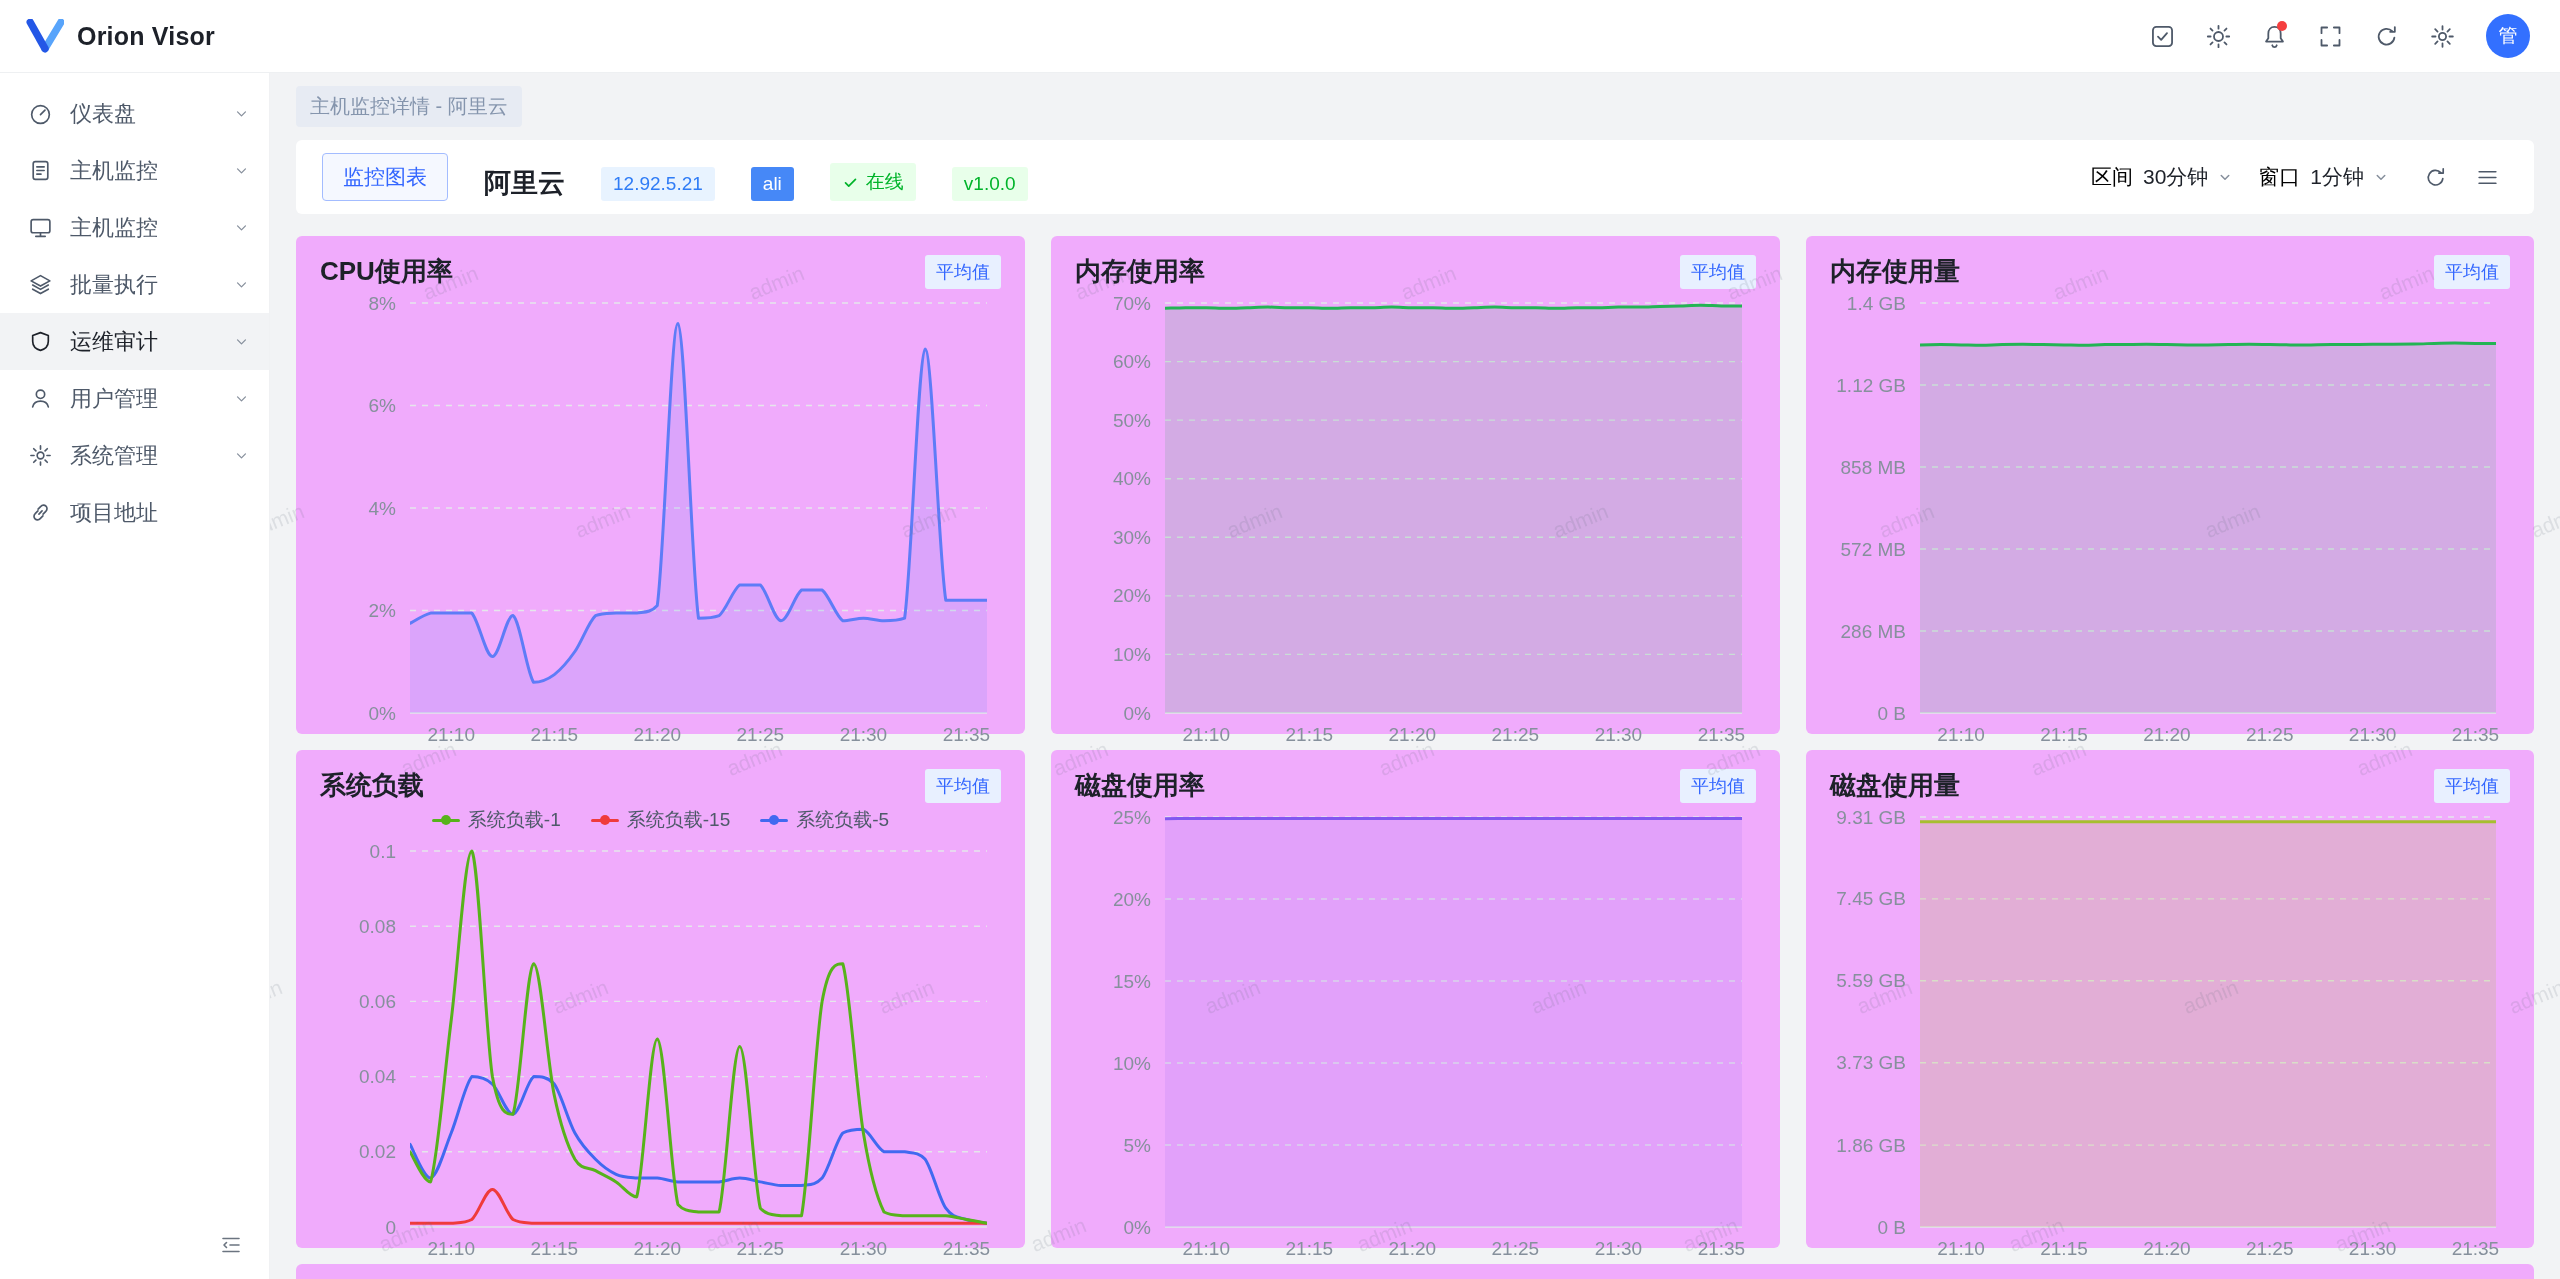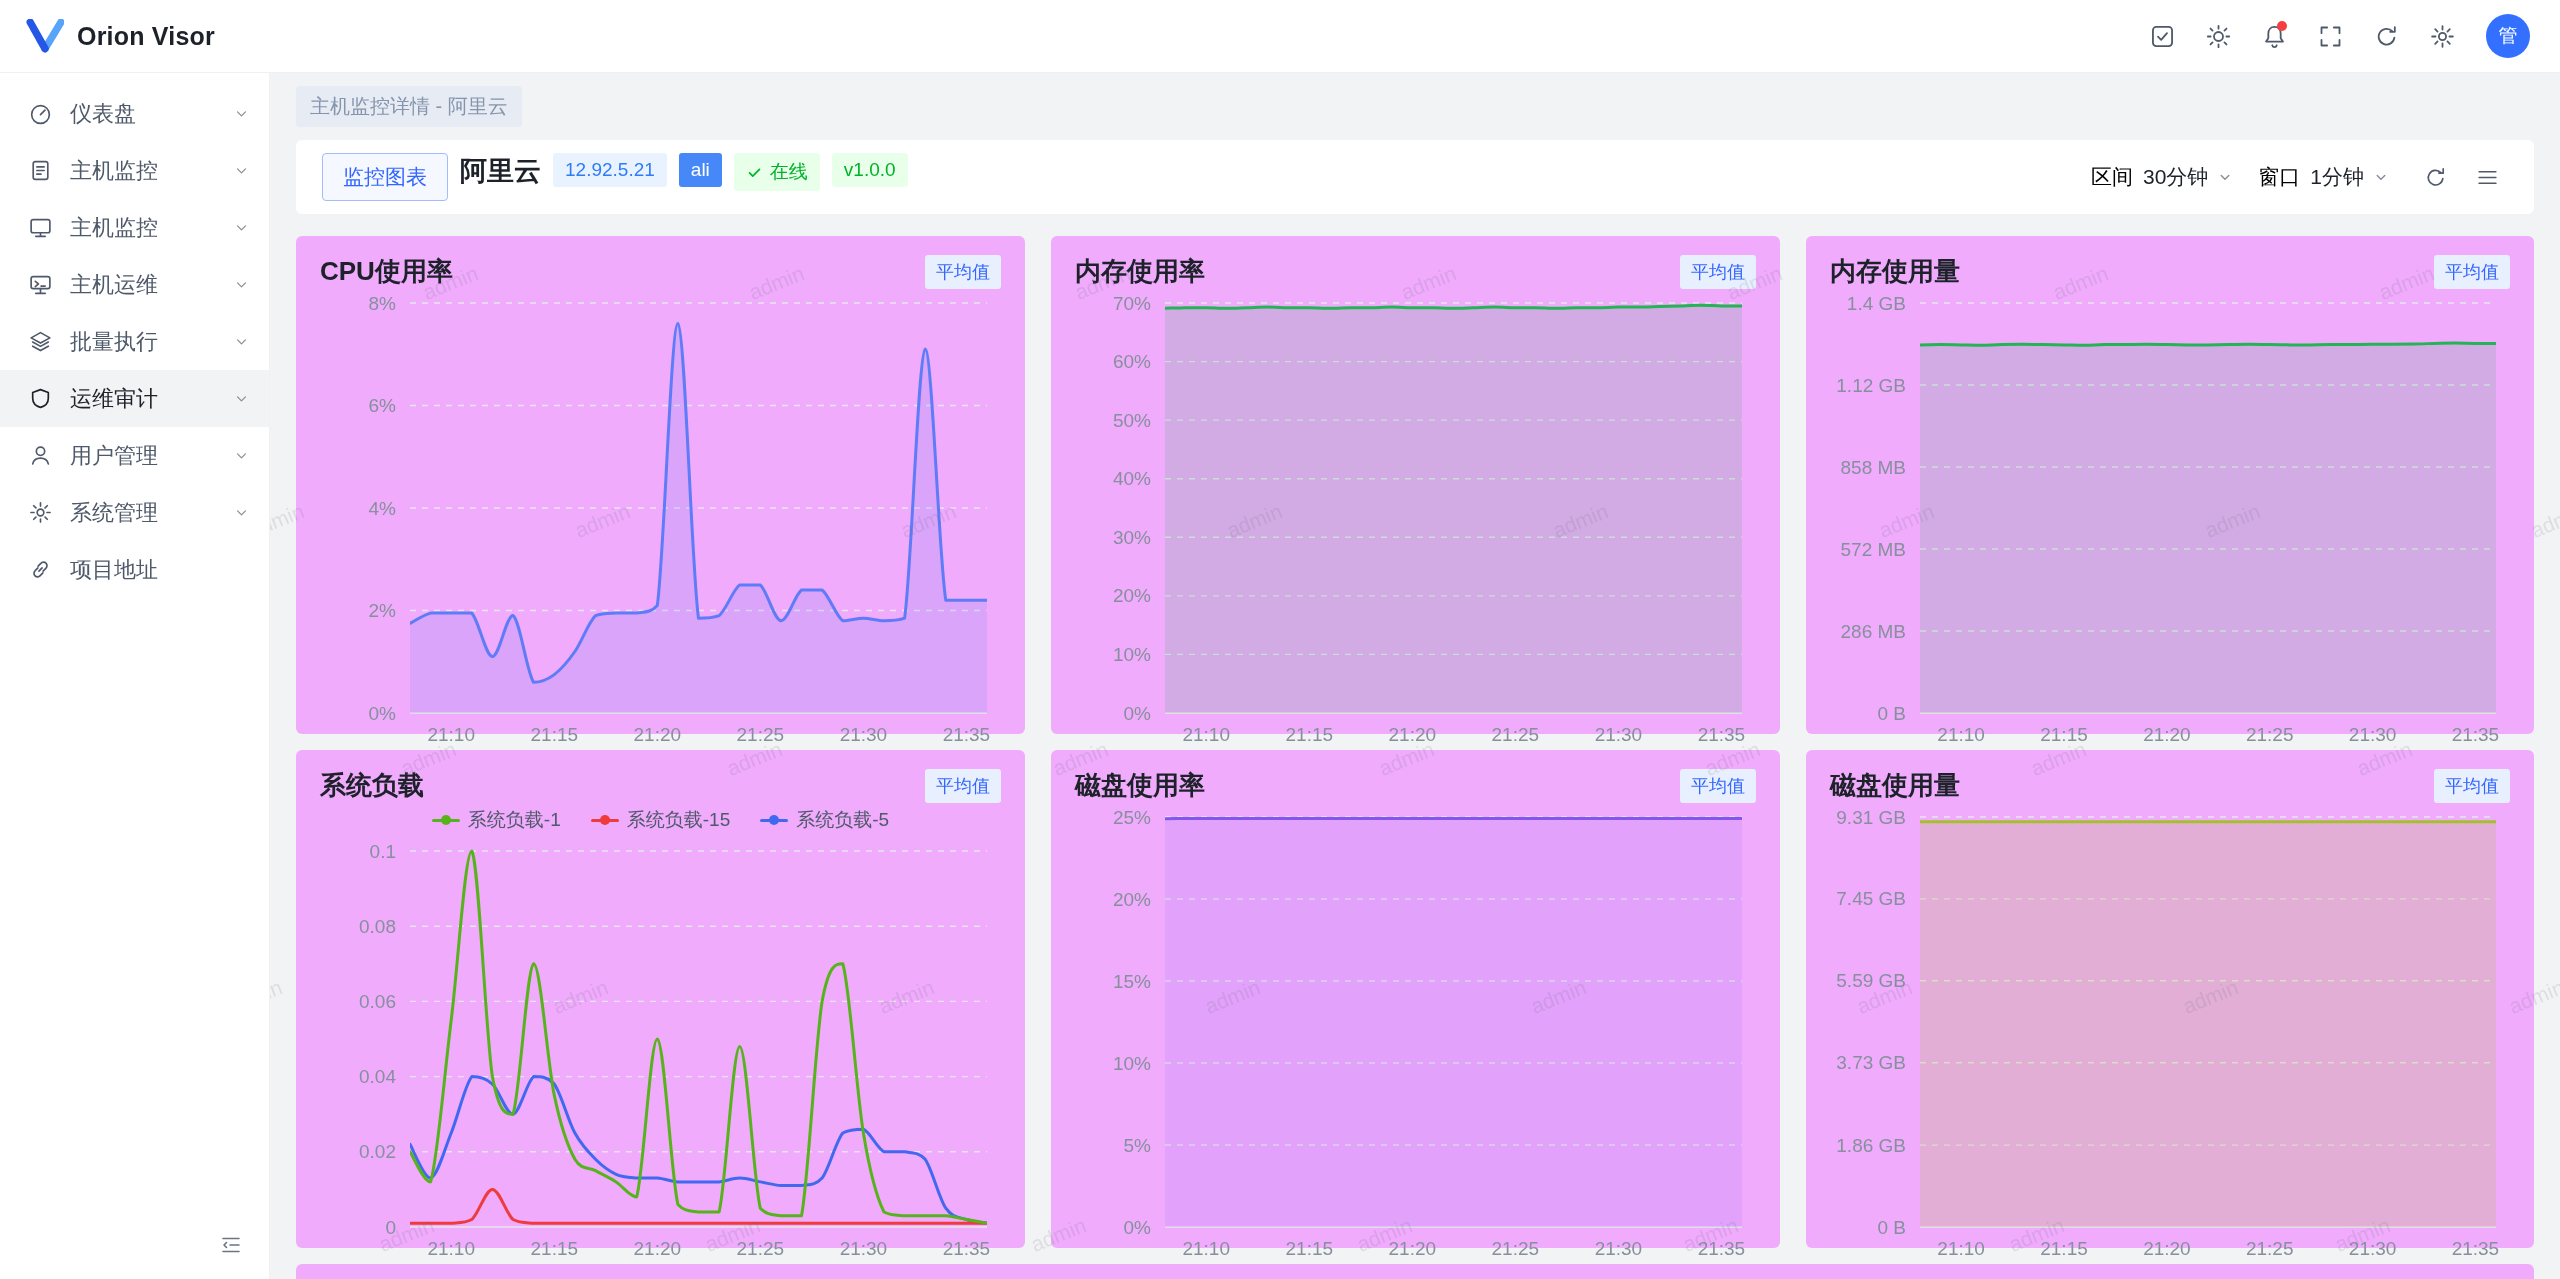--- a/index.html
+++ b/index.html
@@ -55,21 +55,21 @@
   .breadcrumb-row { padding:13px 0 13px; }
   .breadcrumb-tag {
     display:inline-block; background:#e7ebf3; color:#8595ad;
     font-size:20px; padding:7px 14px; border-radius:4px; cursor:pointer;
   }
   
   .header-card {
     background:#fff; border-radius:6px; height:74px;
     display:flex; align-items:center; justify-content:space-between; padding:0 26px;
   }
-  .header-left { display:flex; align-items:flex-start; gap:12px; }
+  .header-left { display:flex; align-items:flex-end; gap:36px; }
   .chart-btn {
     border:1px solid #a3bcff; background:#f5f8ff; color:#3366ff;
     font-size:21px; padding:9px 20px; border-radius:4px; cursor:pointer; font-family:inherit;
   }
   .host-name { font-size:27px; font-weight:700; }
   .tag { font-size:19px; padding:6px 12px; border-radius:3px; display:inline-flex; align-items:center; gap:7px; }
   .tag-ip { background:#e8f3ff; color:#2f7cf6; }
   .tag-ali { background:#4688f7; color:#ffffff; }
   .tag-online { background:#e8ffea; color:#00b42a; }
   .tag-online svg { width:17px; height:17px; }
@@ -183,34 +183,20 @@
           </span>
         </div>
         <div class="menu-item">
           <span class="mi-icon">
             <svg viewBox="0 0 24 24" fill="none" stroke="currentColor" stroke-width="1.6" stroke-linecap="round" stroke-linejoin="round">
               <rect x="3" y="4.5" width="18" height="12.5" rx="2"></rect>
               <path d="M12 17v3.5M7.5 20.5h9"></path>
             </svg>
           </span>
           <span class="mi-label">主机监控</span>
-          <span class="mi-chevron">
-            <svg viewBox="0 0 24 24" fill="none" stroke="currentColor" stroke-width="1.6" stroke-linecap="round" stroke-linejoin="round">
-              <path d="M7 10l5 5 5-5"></path>
-            </svg>
-          </span>
-        </div>
-        <div class="menu-item">
-          <span class="mi-icon">
-            <svg viewBox="0 0 24 24" fill="none" stroke="currentColor" stroke-width="1.6" stroke-linecap="round" stroke-linejoin="round">
-              <rect x="3" y="4.5" width="18" height="11.5" rx="2"></rect>
-              <path d="M7 9l3 2.5L7 14M12.5 13.5h4M12 16v4.5M7.5 20.5h9"></path>
-            </svg>
-          </span>
-          <span class="mi-label">主机运维</span>
           <span class="mi-chevron">
             <svg viewBox="0 0 24 24" fill="none" stroke="currentColor" stroke-width="1.6" stroke-linecap="round" stroke-linejoin="round">
               <path d="M7 10l5 5 5-5"></path>
             </svg>
           </span>
         </div>
         <div class="menu-item">
           <span class="mi-icon">
             <svg viewBox="0 0 24 24" fill="none" stroke="currentColor" stroke-width="1.6" stroke-linecap="round" stroke-linejoin="round">
               <path d="M12 3.5L21 8.5 12 13.5 3 8.5z"></path>

